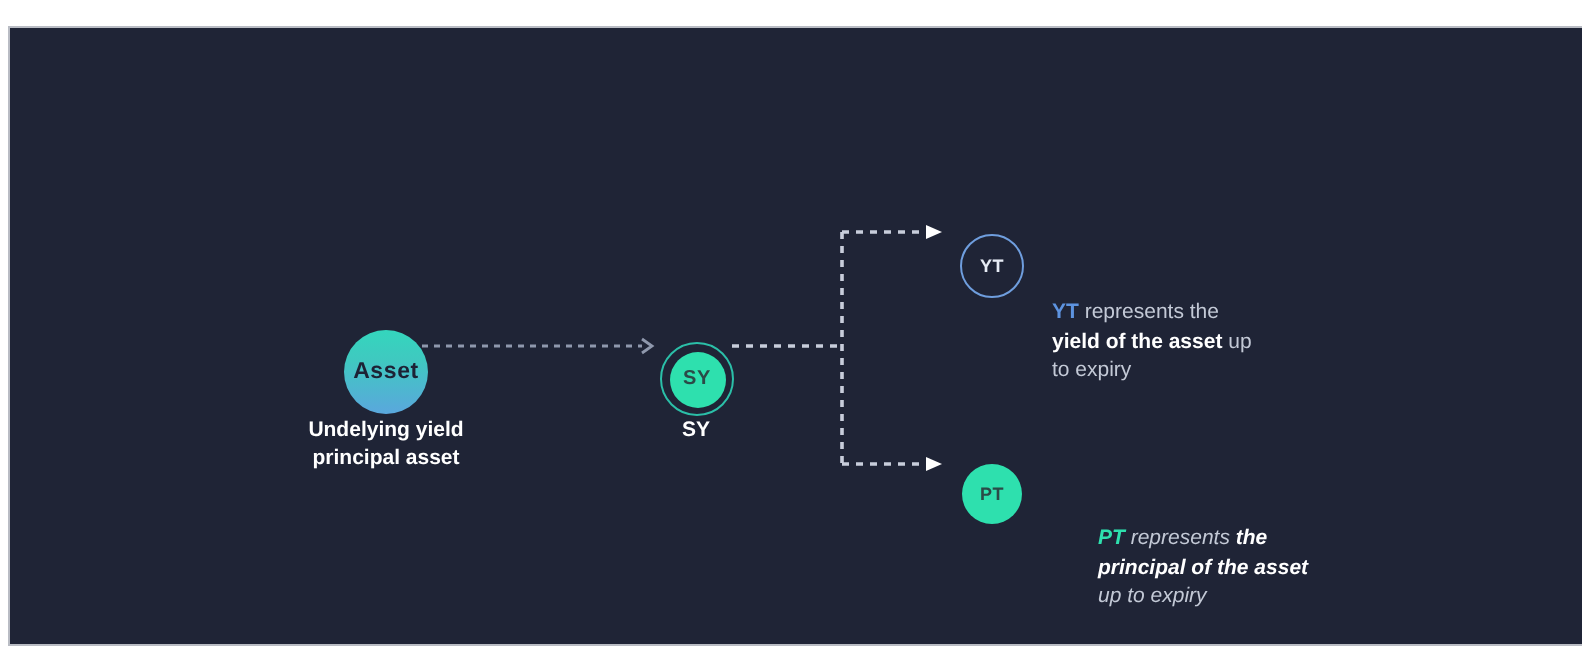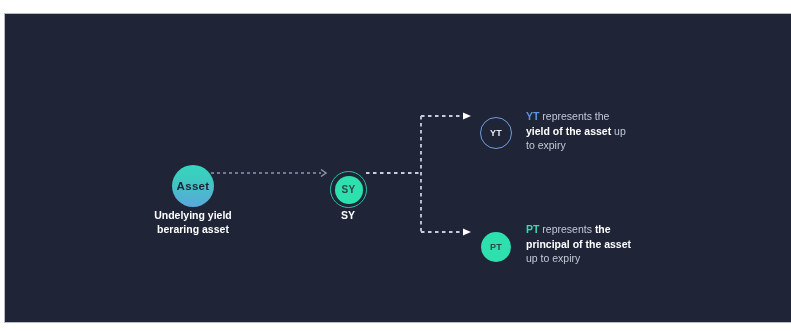--- a/index.html
+++ b/index.html
@@ -132,23 +132,24 @@
   }
 
   
   .desc {
     position: absolute;
     width: 108px;
     font-size: 10.5px;
     line-height: 14.5px;
     color: #c3c9d6;
     user-select: none;
+    margin-top: 40px;
   }
   #desc-yt { left: 521px; top: 95px; }
-  #desc-pt { left: 521px; top: 208px; }
+  #desc-pt { left: 544px; top: 208px; font-style: italic; }
 
   .tok-yt { color: #5d93e0; font-weight: bold; }
   .tok-pt { color: #2ee0ae; font-weight: bold; }
   .strong { color: #ffffff; font-weight: bold; }
 </style>
 </head>
 <body>
 
 <div id="canvas">
 
@@ -180,21 +181,21 @@
     </div>
 
     <div class="node" id="node-yt">
       <span>YT</span>
     </div>
 
     <div class="node" id="node-pt">
       <span>PT</span>
     </div>
 
-    <div class="caption" id="caption-asset">Undelying yield beraring asset</div>
+    <div class="caption" id="caption-asset">Undelying yield principal asset</div>
     <div class="caption" id="caption-sy">SY</div>
 
     <div class="desc" id="desc-yt">
       <span class="tok-yt">YT</span><span> represents the </span><span class="strong">yield of the asset</span><span> up to expiry</span>
     </div>
 
     <div class="desc" id="desc-pt">
       <span class="tok-pt">PT</span><span> represents </span><span class="strong">the principal of the asset</span><span> up to expiry</span>
     </div>
 

